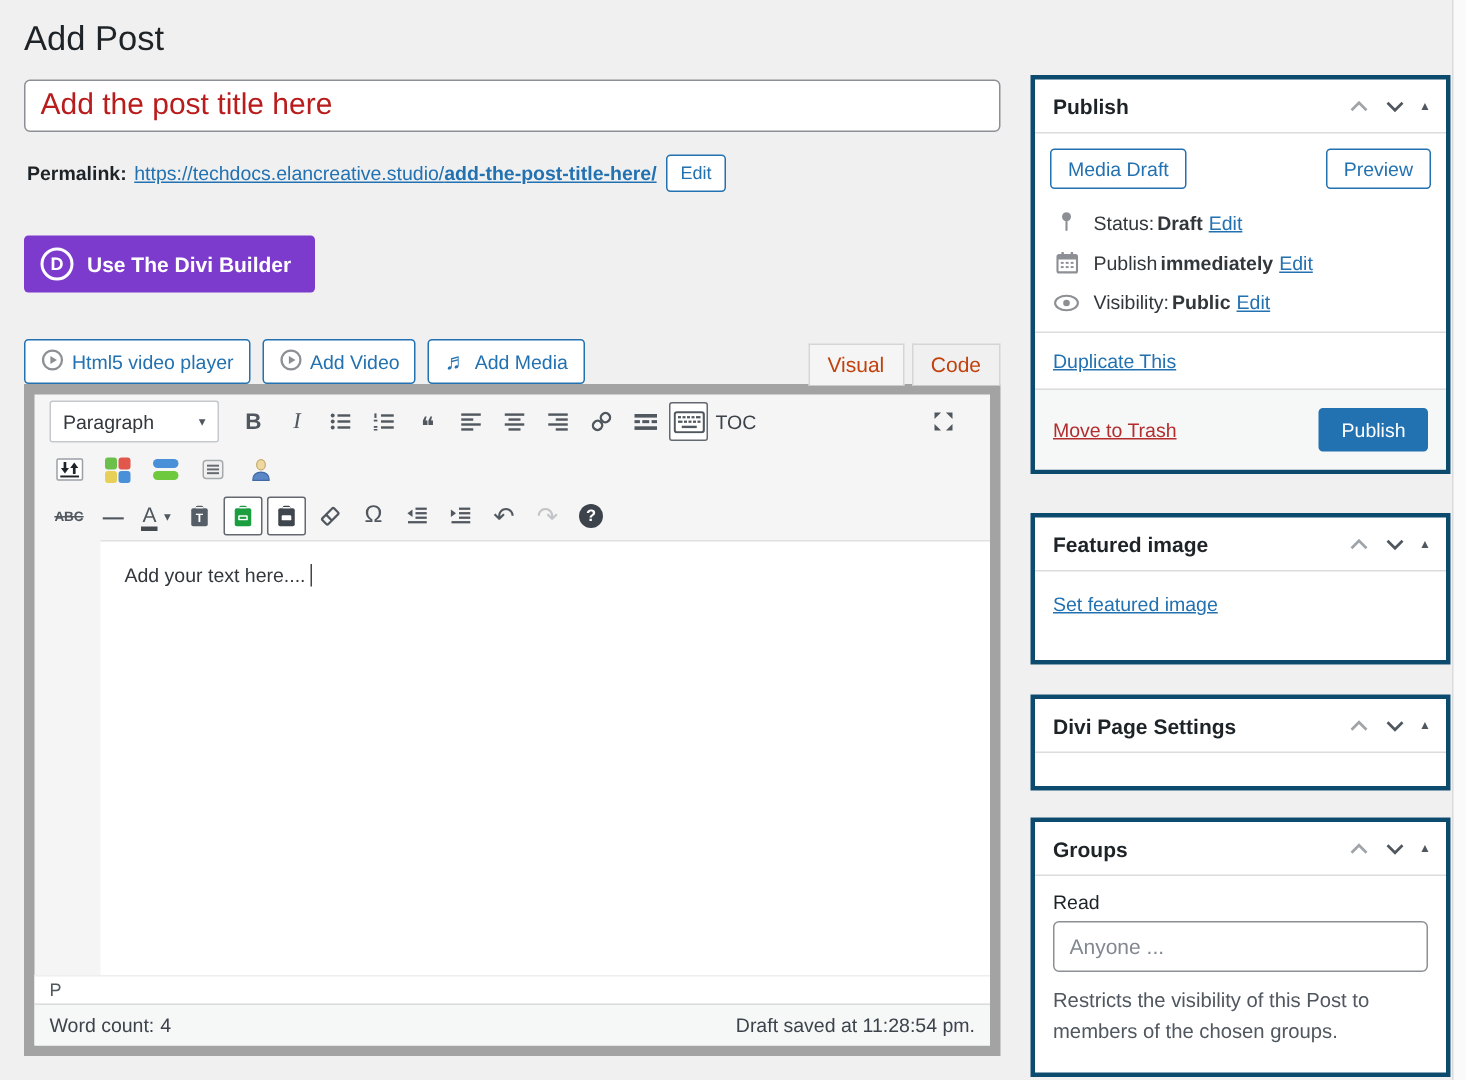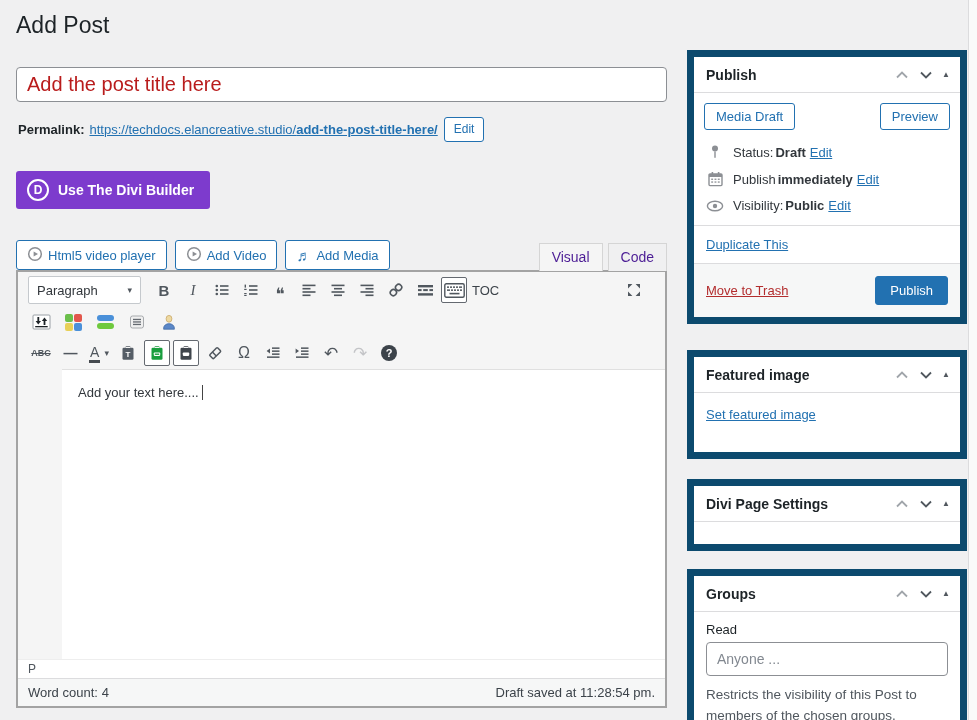--- a/index.html
+++ b/index.html
@@ -9,21 +9,21 @@
   font-family: "Liberation Sans", sans-serif;
   color: #1d2327;
   font-size: 13px;
 }
 .wrap { display: flex; gap: 20px; padding: 8px 0 0 16px; }
 .main { width: 651px; flex: none; }
 .sidebar { width: 280px; flex: none; padding-top: 42px; }
 .scroll-strip { position: fixed; right: 0; top: 0; width: 9px; height: 100%; background: #fafafa; border-left: 1px solid #dcdcde; }
 
 
-h1.page-title { font-size: 23px; font-weight: 400; padding: 4px 0 0; margin-bottom: 28px; color: #1d2327; }
+h1.page-title { font-size: 23px; font-weight: 400; padding: 4px 0 0; margin-bottom: 14px; color: #1d2327; }
 .title-input {
   width: 100%; height: 35px; padding: 3px 10px;
   font-size: 20px; font-family: "Liberation Sans", sans-serif;
   border: 1px solid #8c8f94; border-radius: 4px; background: #fff; color: #b91c1c;
   outline: none;
 }
 .permalink-row { margin: 15px 0 0 2px; font-size: 13px; display: flex; align-items: center; }
 .pl-label { font-weight: 600; color: #1d2327; margin-right: 5px; }
 .pl-link { color: #2271b1; text-decoration: underline; cursor: pointer; }
 .pl-link strong { font-weight: 700; }
@@ -45,28 +45,28 @@
 }
 .media-row { margin-top: 31px; display: flex; align-items: flex-end; }
 .media-btn {
   display: inline-flex; align-items: center; gap: 5px; margin-right: 8px;
   border: 1px solid #2271b1; border-radius: 3px; background: #fff; color: #2271b1;
   padding: 4px 10px; font-size: 13px; height: 30px; cursor: pointer; font-family: inherit;
 }
 .media-note { font-size: 15px; line-height: 1; color: #2271b1; }
 .tabs { margin-left: auto; display: flex; }
 .tab {
-  padding: 5px 12px 6px; font-size: 14px; color: #4c1d95; cursor: pointer;
+  padding: 5px 12px 6px; font-size: 14px; color: #c2410c; cursor: pointer;
   border: 1px solid #d5d5d5; border-bottom: none; background: #f0f0f1; margin-left: 5px;
   position: relative; top: 1px;
 }
 .tab.active { background: #f5f5f5; z-index: 2; }
 
 
-.editor-box { border: 2px solid #a3a3a3; background: #f5f5f5; }
+.editor-box { border: 7px solid #a3a3a3; background: #f5f5f5; }
 .tb-row { display: flex; align-items: center; padding: 4px 8px 3px 10px; flex-wrap: nowrap; }
 .tb-row + .tb-row { padding-top: 2px; }
 .tb-btn {
   min-width: 26px; height: 26px; display: inline-flex; align-items: center; justify-content: center;
   border: 1px solid transparent; border-radius: 2px; background: transparent; cursor: pointer;
   color: #50575e; margin-right: 3px; font-family: inherit;
 }
 .tb-btn svg { display: block; }
 .tb-btn.pressed { border-color: #646970; background: #fff; }
 .fmt-select {
@@ -106,21 +106,21 @@
   background: #fff; border-top: 1px solid #eee; padding: 2px 10px 3px;
   font-size: 12px; color: #50575e; height: 19px;
 }
 .status-bar {
   background: #f6f7f7; border-top: 1px solid #dcdcde; display: flex;
   justify-content: space-between; align-items: center; padding: 6px 10px; font-size: 13px; color: #3c434a;
 }
 .wc-label { margin-right: 4px; }
 
 
-.panel { background: #fff; border: 7px solid #0c4a6e; margin-bottom: 0; }
+.panel { background: #fff; border: 3px solid #0c4a6e; margin-bottom: 0; }
 .panel-head {
   display: flex; align-items: center; justify-content: space-between;
   padding: 8px 8px 8px 12px; height: 36px; cursor: pointer; border-bottom: 1px solid #dcdcde;
 }
 .panel-title { font-size: 14px; font-weight: 600; color: #1d2327; }
 .panel-ctrls { display: flex; align-items: center; gap: 4px; }
 .ctrl { border: none; background: none; cursor: pointer; padding: 2px; display: flex; align-items: center; }
 .toggle-tri { font-size: 8px; color: #50575e; }
 .pub-body { padding: 10px; }
 .pub-top { display: flex; justify-content: space-between; margin-bottom: 14px; }

